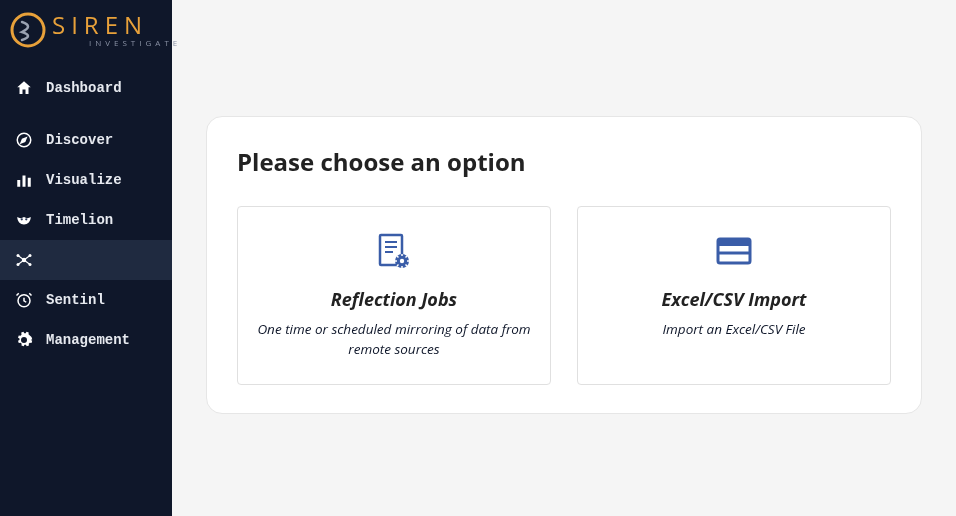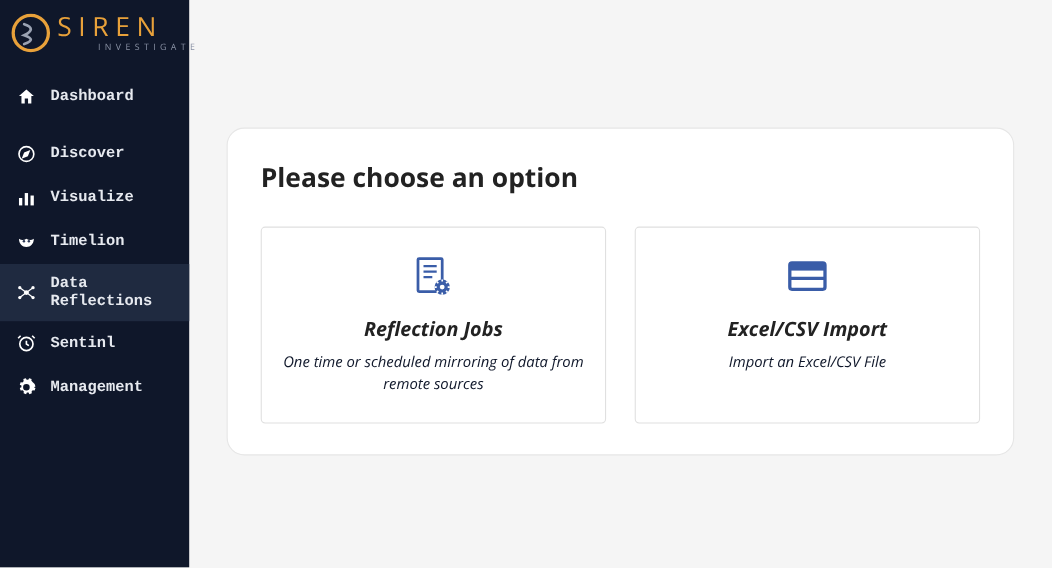--- a/index.html
+++ b/index.html
@@ -199,21 +199,20 @@
             <circle cx="4" cy="6" r="2"></circle>
             <circle cx="20" cy="6" r="2"></circle>
             <circle cx="4" cy="18" r="2"></circle>
             <circle cx="20" cy="18" r="2"></circle>
             <line x1="12" y1="12" x2="4" y2="6" stroke="#fff" stroke-width="1.5"></line>
             <line x1="12" y1="12" x2="20" y2="6" stroke="#fff" stroke-width="1.5"></line>
             <line x1="12" y1="12" x2="4" y2="18" stroke="#fff" stroke-width="1.5"></line>
             <line x1="12" y1="12" x2="20" y2="18" stroke="#fff" stroke-width="1.5"></line>
           </svg>
       </span>
-      <span>Data Reflections</span>
     </div>
 
     <div class="nav-item">
       <span class="nav-icon">
         <svg viewBox="0 0 24 24" width="18" height="18" fill="none" stroke="#fff" stroke-width="2">
             <circle cx="12" cy="13" r="8"></circle>
             <path d="M12 9v4l3 2"></path>
             <path d="M5 3L2 6M19 3l3 3"></path>
           </svg>
       </span>

